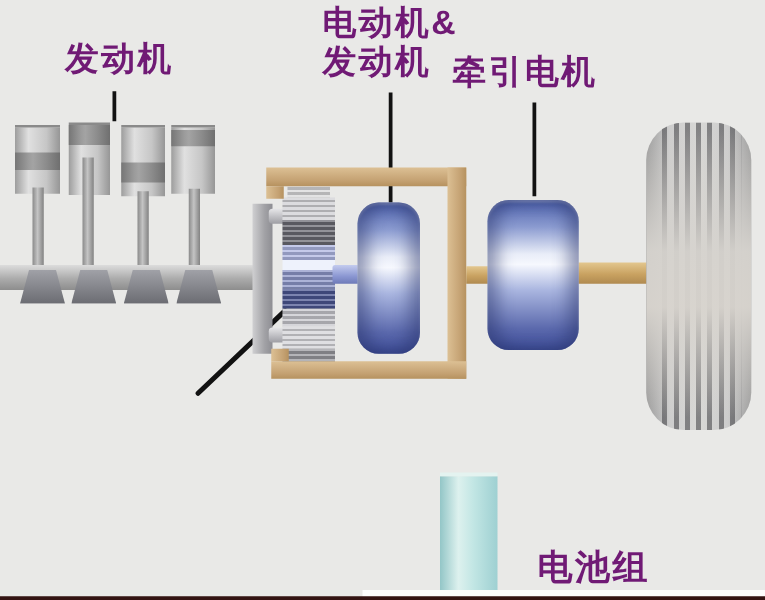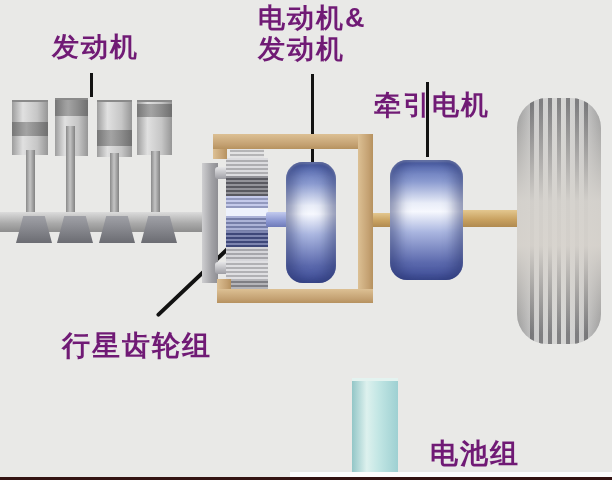--- a/index.html
+++ b/index.html
@@ -105,24 +105,23 @@
 
   <div class="label" style="left:52px;top:32px;font-size:27px;">发动机</div>
   <div class="lead-v" style="left:90px;top:73px;height:24px;"></div>
 
   <div class="label" style="left:258px;top:3px;font-size:27px;">
     <div>电动机&amp;</div>
     <div>发动机</div>
   </div>
   <div class="lead-v" style="left:311px;top:74px;height:88px;"></div>
 
-  <div class="label" style="left:374px;top:42px;font-size:27px;margin-top:48px;">牵引电机</div>
+  <div class="label" style="left:362px;top:42px;font-size:27px;">牵引电机</div>
   <div class="lead-v" style="left:426px;top:82px;height:75px;"></div>
 
-  <div class="label" style="left:62px;top:330px;font-size:28px;">行星齿轮组</div>
   <div class="lead-d"></div>
 
   <div class="label" style="left:430px;top:438px;font-size:28px;">电池组</div>
 
   <div>
     <div class="piston" style="left:12px;top:100px;width:36px;height:53px;"></div>
     <div class="piston-band" style="left:12px;top:122px;width:36px;height:14px;"></div>
     <div class="rod" style="left:26px;top:150px;height:65px;"></div>
 
     <div class="piston" style="left:55px;top:98px;width:33px;height:56px;"></div>

